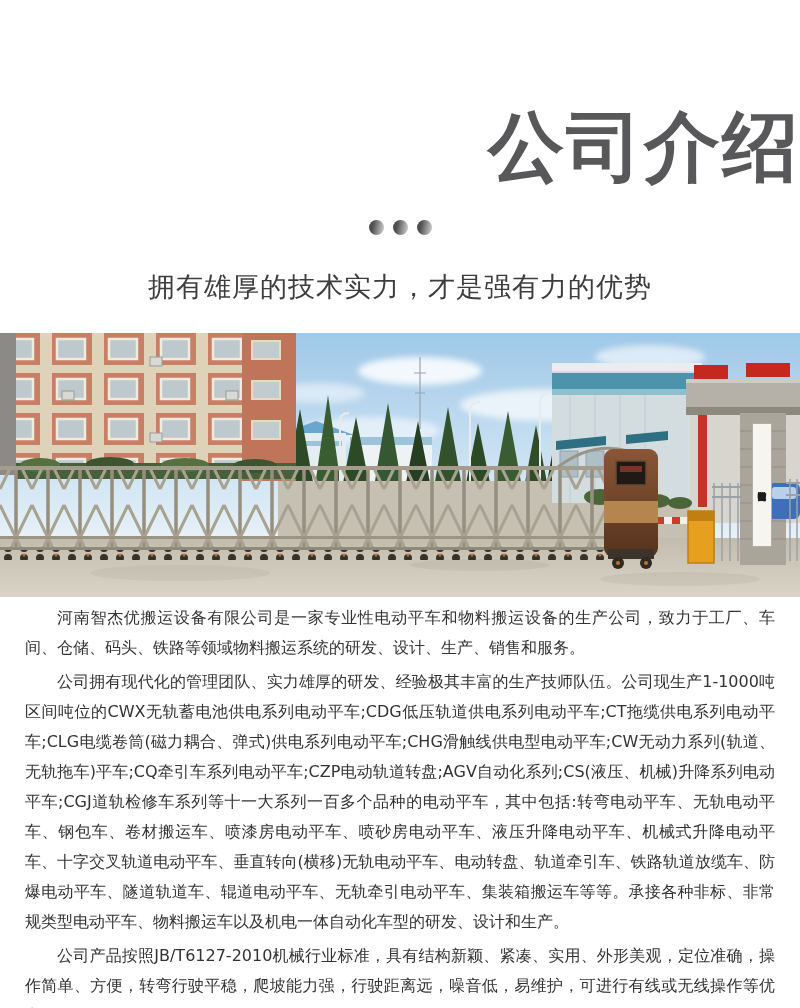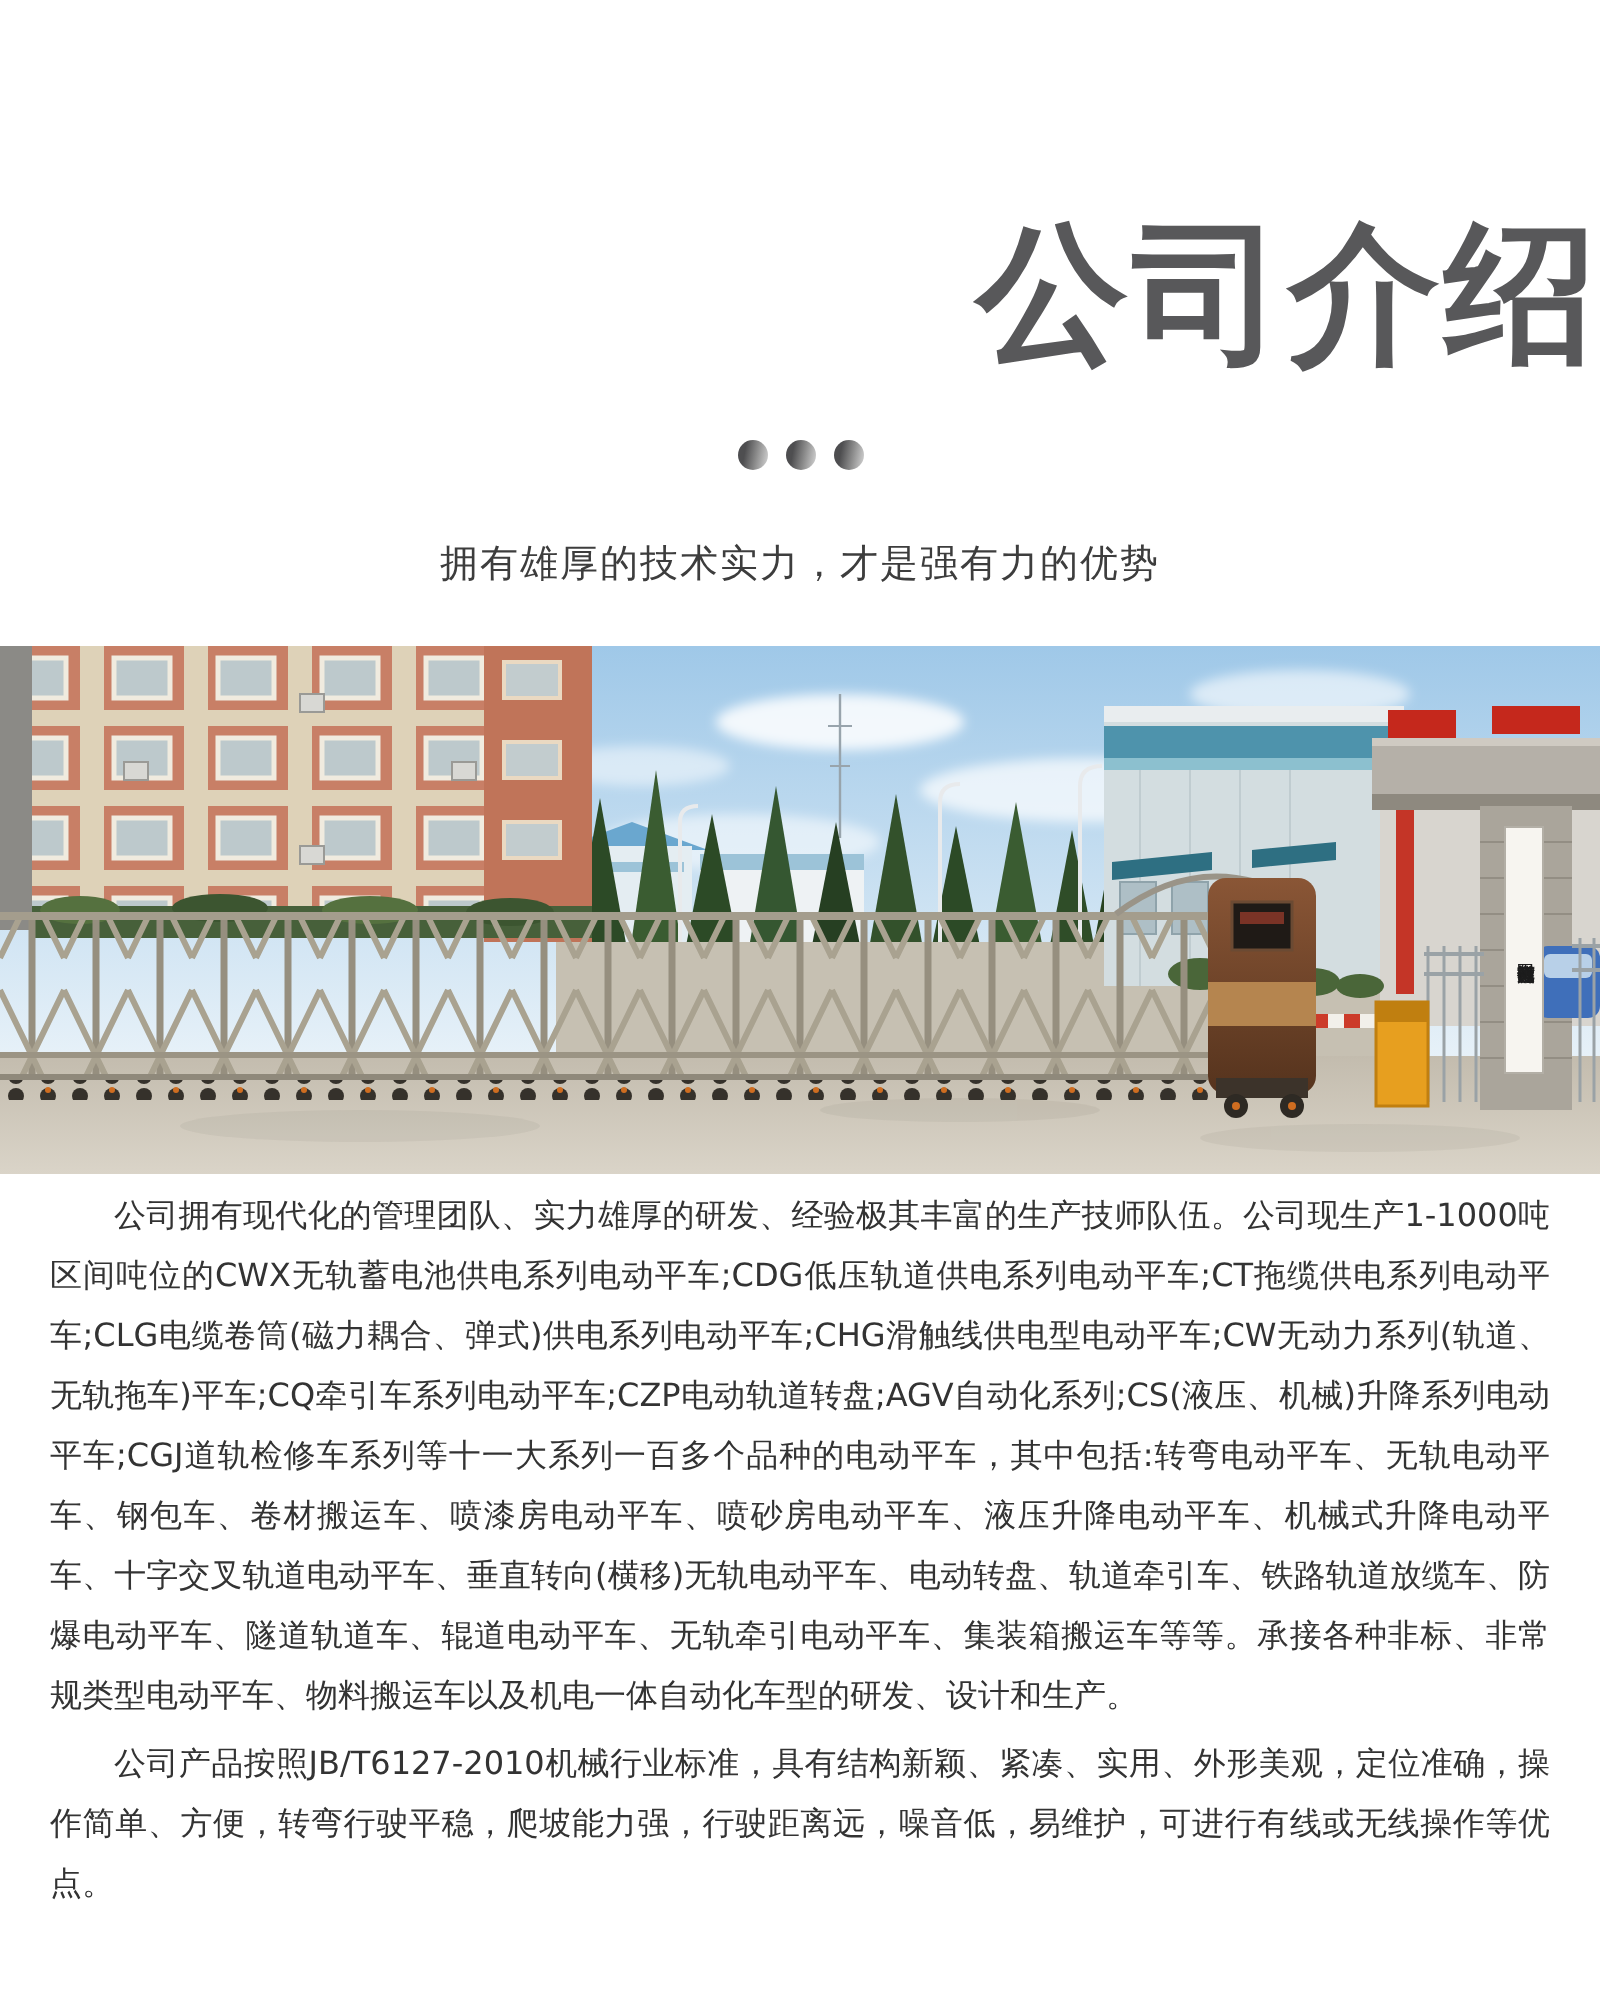--- a/index.html
+++ b/index.html
@@ -14,21 +14,21 @@
     font-size:76px; font-weight:800; letter-spacing:2px;
     color:#58585a; line-height:1.18;
   }
   .dots { display:flex; justify-content:center; gap:9px; margin-top:28px; }
   .dot {
     width:15px; height:15px; border-radius:50%;
     background:linear-gradient(100deg,#4e4e50 25%,#8c8c8c 60%,#cccccc 95%);
   }
   .subtitle {
     margin-top:34px; text-align:center;
-    font-size:19px; color:#3d3d3d; letter-spacing:1px;
+    font-size:27px; color:#3d3d3d; letter-spacing:1px;
   }
 
   .photo { position:relative; width:800px; height:264px; margin-top:28px; overflow:hidden; }
   .photo svg { display:block; }
   .gate-sign {
     position:absolute; left:752px; top:90px; width:20px; height:124px;
     background:#f7f5f0; border:1px solid #b3afa6; box-sizing:border-box;
     writing-mode:vertical-rl; text-orientation:upright;
     font-size:9px; line-height:18px; color:#1d1d1d; text-align:center;
     overflow:hidden;
@@ -254,17 +254,18 @@
         <circle cx="646" cy="230" r="6" fill="#2e2a24"></circle>
         <circle cx="618" cy="230" r="2" fill="#cf6d20"></circle>
         <circle cx="646" cy="230" r="2" fill="#cf6d20"></circle>
       </g>
     </svg>
 
     <div class="gate-sign">河南智杰优搬运设备有限公司</div>
   </div>
 
   <div class="article">
+    <p>河南智杰优搬运设备有限公司是一家专业性电动平车和物料搬运设备的生产公司，致力于工厂、车间、仓储、码头、铁路等领域物料搬运系统的研发、设计、生产、销售和服务。</p>
     <p>公司拥有现代化的管理团队、实力雄厚的研发、经验极其丰富的生产技师队伍。公司现生产1-1000吨区间吨位的CWX无轨蓄电池供电系列电动平车;CDG低压轨道供电系列电动平车;CT拖缆供电系列电动平车;CLG电缆卷筒(磁力耦合、弹式)供电系列电动平车;CHG滑触线供电型电动平车;CW无动力系列(轨道、无轨拖车)平车;CQ牵引车系列电动平车;CZP电动轨道转盘;AGV自动化系列;CS(液压、机械)升降系列电动平车;CGJ道轨检修车系列等十一大系列一百多个品种的电动平车，其中包括:转弯电动平车、无轨电动平车、钢包车、卷材搬运车、喷漆房电动平车、喷砂房电动平车、液压升降电动平车、机械式升降电动平车、十字交叉轨道电动平车、垂直转向(横移)无轨电动平车、电动转盘、轨道牵引车、铁路轨道放缆车、防爆电动平车、隧道轨道车、辊道电动平车、无轨牵引电动平车、集装箱搬运车等等。承接各种非标、非常规类型电动平车、物料搬运车以及机电一体自动化车型的研发、设计和生产。</p>
     <p>公司产品按照JB/T6127-2010机械行业标准，具有结构新颖、紧凑、实用、外形美观，定位准确，操作简单、方便，转弯行驶平稳，爬坡能力强，行驶距离远，噪音低，易维护，可进行有线或无线操作等优点。</p>
   </div>
 
 </div>
 
 </body></html>

